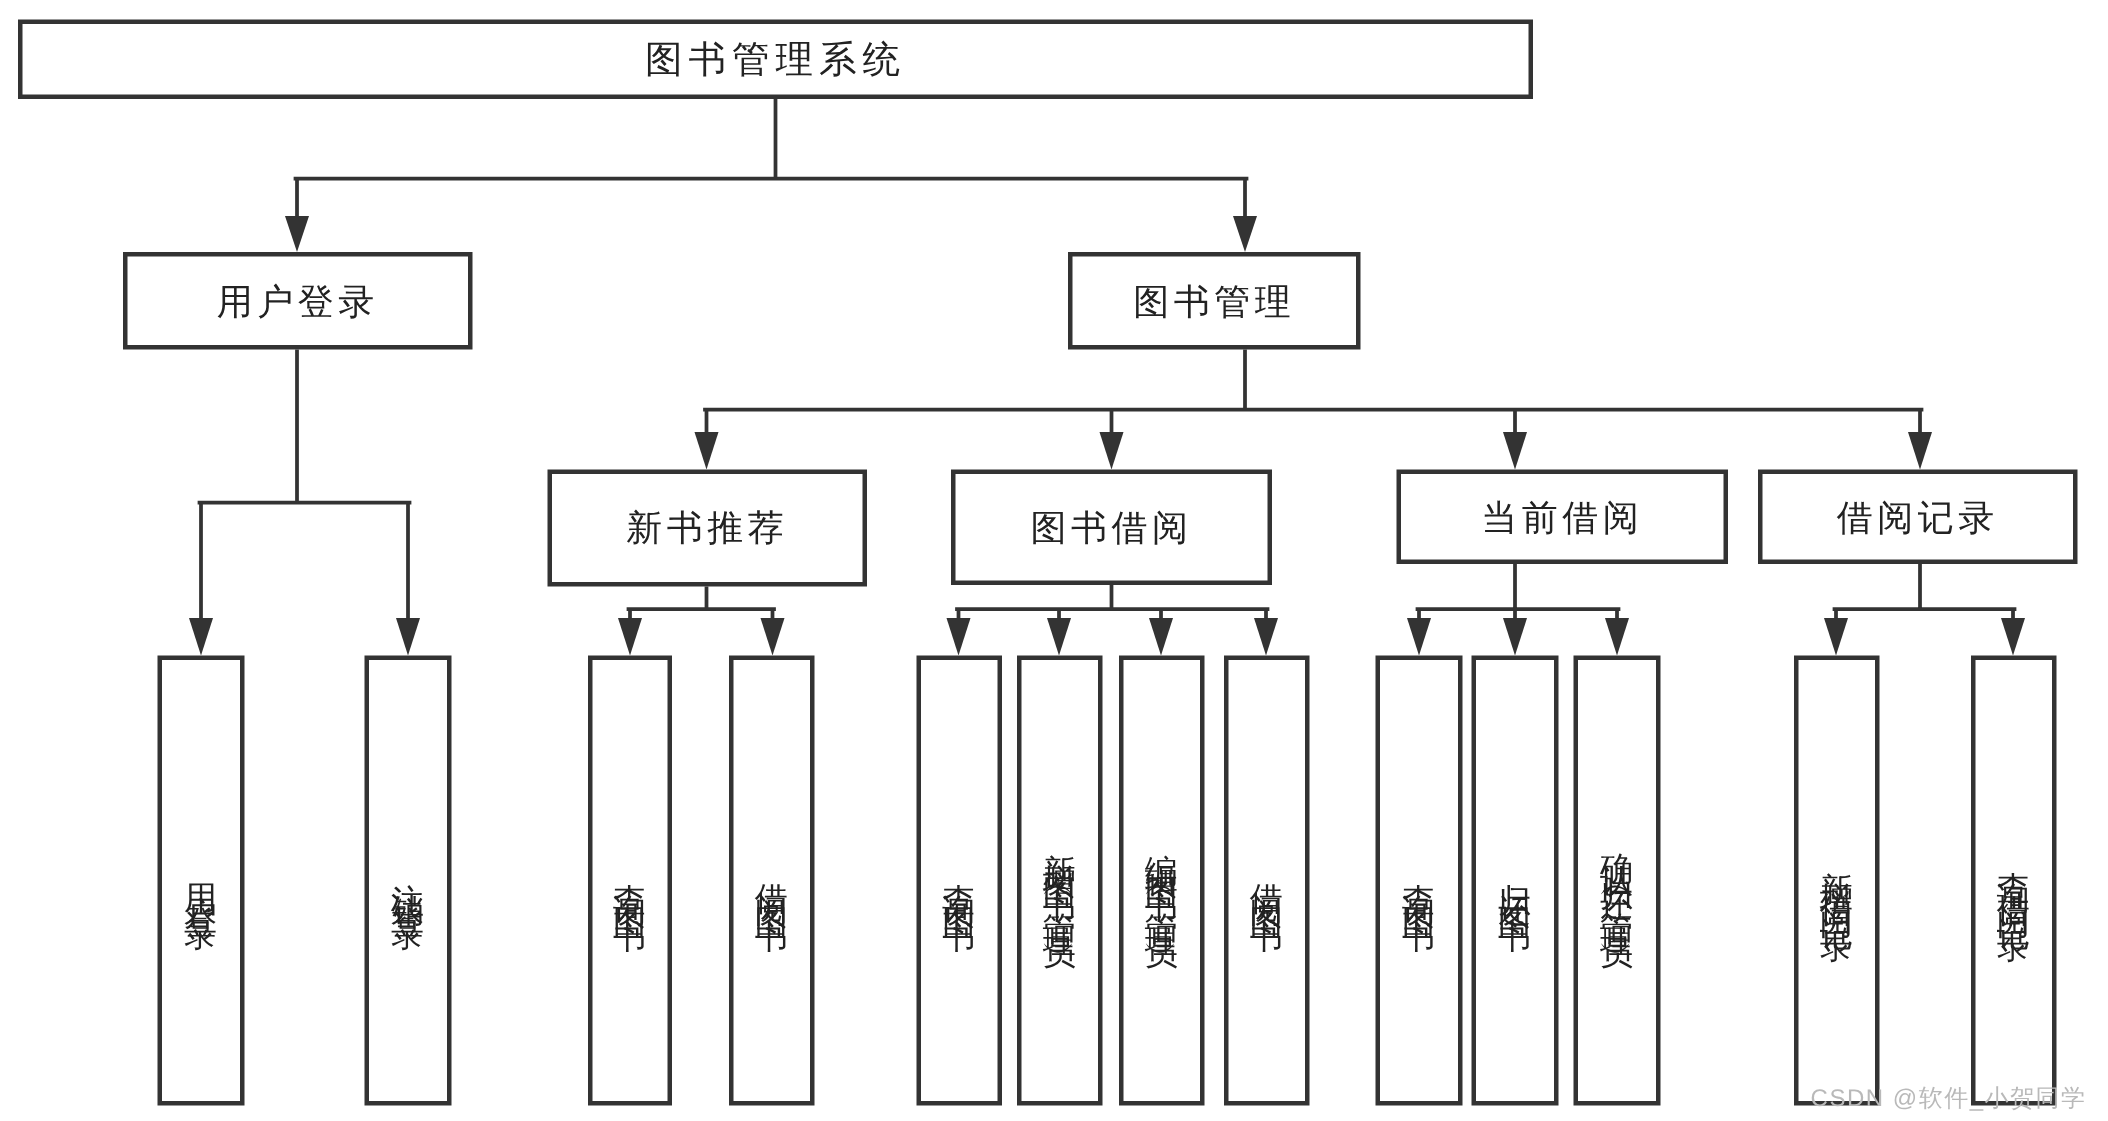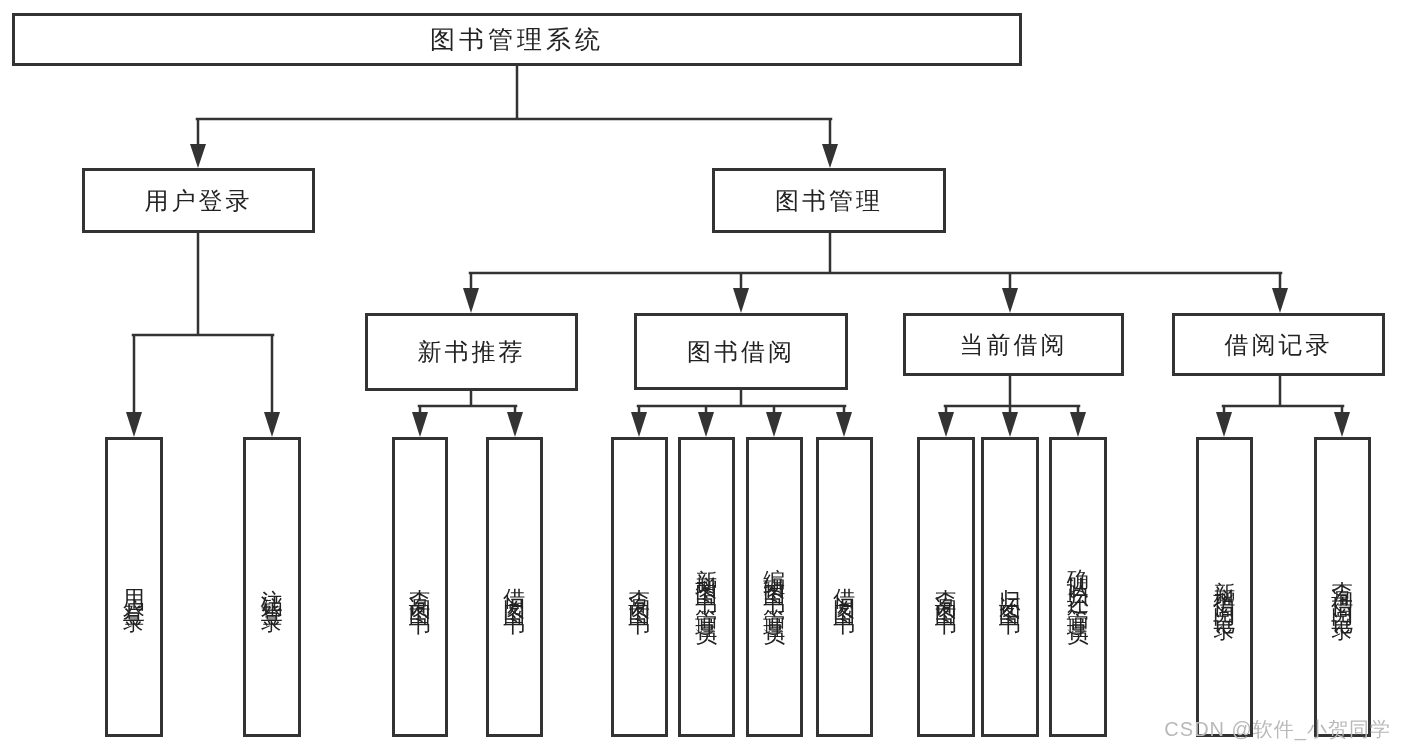--- a/index.html
+++ b/index.html
@@ -45,21 +45,21 @@
     text-orientation: mixed;
     font-size: 22px;
     letter-spacing: 8px;
     line-height: 1.15;
     white-space: nowrap;
   }
   .watermark {
     position: absolute;
     right: 14px;
     bottom: 4px;
-    font-size: 20px;
+    font-size: 16px;
     letter-spacing: 1px;
     color: #b9b9b9;
     z-index: 5;
     white-space: nowrap;
   }
 </style>
 </head>
 <body>
 
 <div class="canvas">
@@ -97,31 +97,31 @@
     </g>
   </svg>
 
   <div class="node h root" style="left:12px; top:13px; width:1010px; height:53px">
     <span class="lbl">图书管理系统</span>
   </div>
 
   <div class="node h" style="left:82px; top:168px; width:233px; height:65px">
     <span class="lbl">用户登录</span>
   </div>
-  <div class="node h" style="left:712px; top:168px; width:234px; height:65px">
+  <div class="node h" style="left:712px; top:168px; width:195px; height:65px">
     <span class="lbl">图书管理</span>
   </div>
 
   <div class="node h" style="left:365px; top:313px; width:213px; height:78px">
     <span class="lbl">新书推荐</span>
   </div>
   <div class="node h" style="left:634px; top:313px; width:214px; height:77px">
     <span class="lbl">图书借阅</span>
   </div>
-  <div class="node h" style="left:903px; top:313px; width:221px; height:63px">
+  <div class="node h" style="left:931px; top:313px; width:221px; height:63px">
     <span class="lbl">当前借阅</span>
   </div>
   <div class="node h" style="left:1172px; top:313px; width:213px; height:63px">
     <span class="lbl">借阅记录</span>
   </div>
 
   <div class="node v" style="left:105px; top:437px; width:58px; height:300px">
     <span class="vlbl">用户登录</span>
   </div>
   <div class="node v" style="left:243px; top:437px; width:58px; height:300px">

